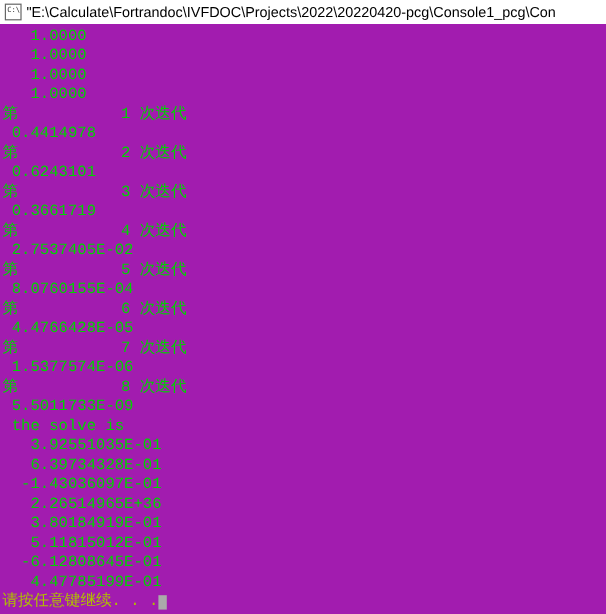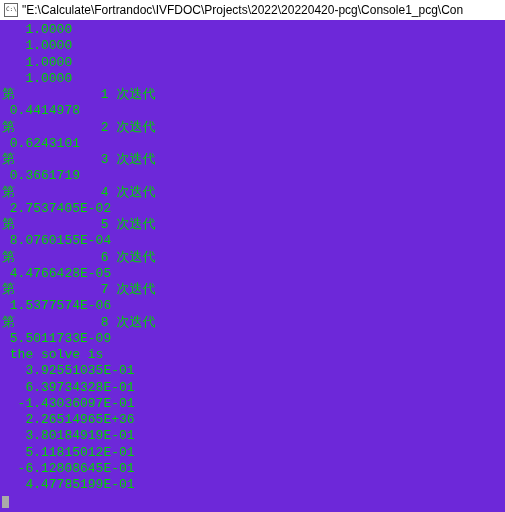--- a/index.html
+++ b/index.html
@@ -42,21 +42,21 @@
       content: "C:\\";
       font-size: 6px;
       position: absolute;
       top: 1px;
       left: 1px;
       color: #333;
       font-family: monospace;
     }
     .console {
       flex: 1;
-      background: #6d28d9;
+      background: #a21caf;
       color: #00d300;
       padding: 2px 2px;
       line-height: 1.25;
       white-space: pre;
       overflow: hidden;
     }
     .prompt-line { color: #b0c000; }
     .cursor {
       display: inline-block;
       width: 7px;
@@ -95,14 +95,14 @@
  5.5011733E-09
  the solve is
    3.92551035E-01
    6.39734328E-01
   -1.43036097E-01
    2.26514965E+36
    3.80184919E-01
    5.11815012E-01
   -6.12808645E-01
    4.47785199E-01
-</span><span class="cursor"></span></div>
+</span><span class="prompt-line">请按任意键继续. . .</span><span class="cursor"></span></div>
 </div>
 
 </body></html>

